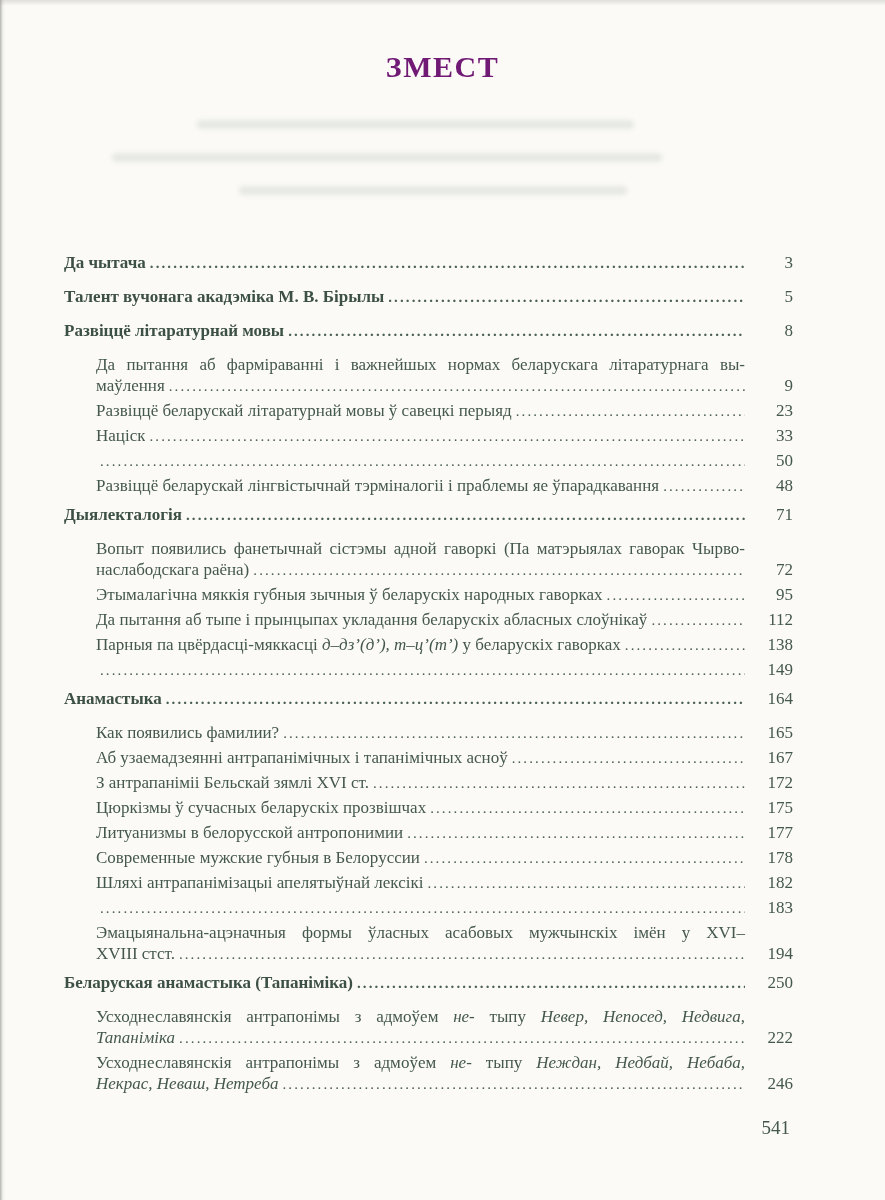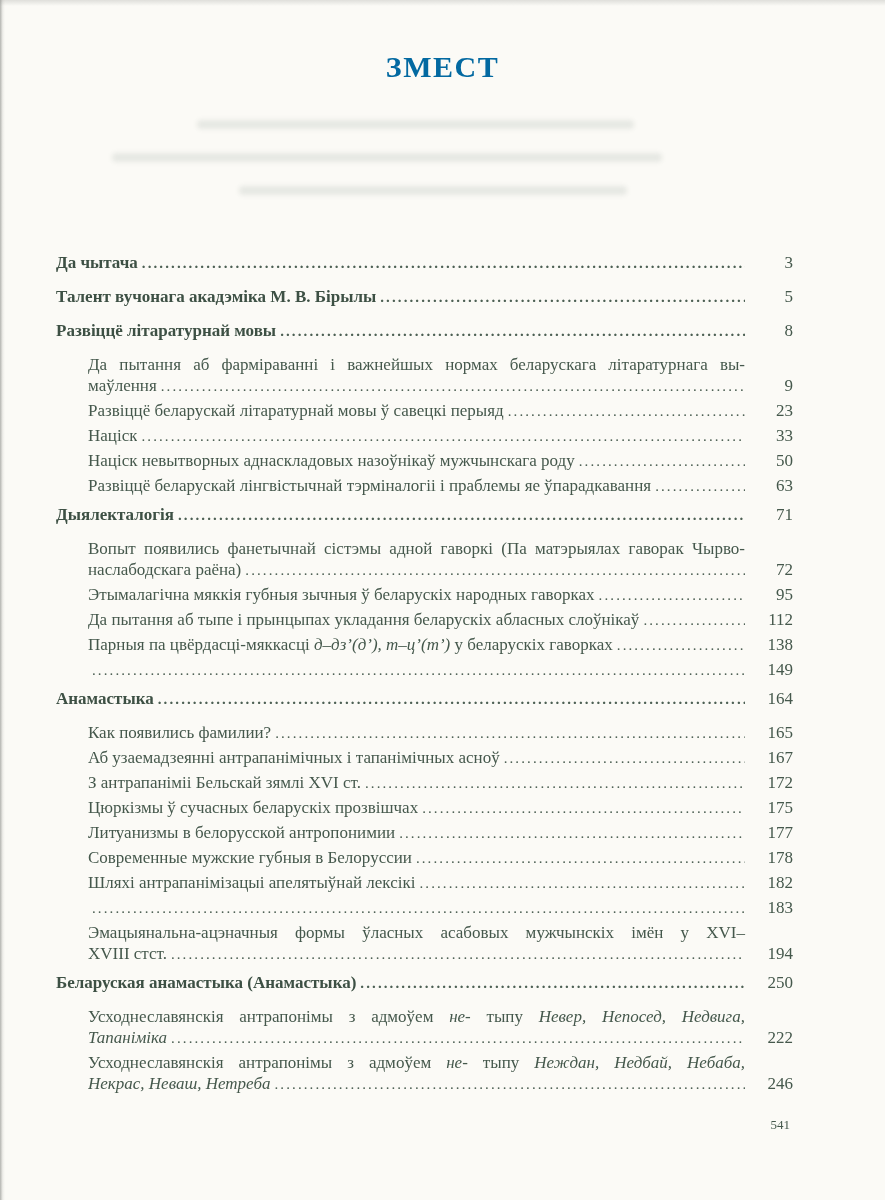--- a/index.html
+++ b/index.html
@@ -32,28 +32,28 @@
   .bleed { position: absolute; pointer-events: none; filter: blur(2.5px); opacity: .16; }
   .bleed .bar { background: #7d8d83; height: 9px; border-radius: 4px; margin-bottom: 24px; }
 
   .title {
     position: absolute;
     top: 50px; left: 0; right: 0;
     text-align: center;
     font-size: 30px;
     font-weight: 700;
     letter-spacing: 1.5px;
-    color: #0369a1;
+    color: #701a75;
     margin: 0;
   }
 
   .toc {
     position: absolute;
     top: 252px;
-    left: 56px;
+    left: 64px;
     right: 92px;
     font-size: 17px;
     line-height: 21px;
   }
   .entry { margin: 0; }
   .entry.section { font-weight: 700; color: #3d5044; margin-top: 7px; margin-bottom: 12px; }
   .entry.sub { padding-left: 32px; margin-top: 3px; }
   .entry:first-child { margin-top: 0; }
 
   .line.last { display: flex; align-items: baseline; }
@@ -76,21 +76,21 @@
     font-weight: 400;
     color: #45584c;
   }
   .entry.section .pnum { font-weight: 400; }
   .it { font-style: italic; }
 
   .folio {
     position: absolute;
     top: 1117px;
     right: 95px;
-    font-size: 13px;
+    font-size: 19px;
     color: #45584c;
     margin-left: 44px;
   }
 </style>
 </head>
 <body>
 
 <div class="page">
   <div class="edge-left"></div>
   <div class="edge-top"></div>
@@ -142,30 +142,29 @@
       </div>
       <div class="entry sub">
         <div class="line last">
           <span class="ltext"><span>Націск </span></span>
           <span class="leader">................................................................................................................................................................................................................................................</span>
           <span class="pnum">33</span>
         </div>
       </div>
       <div class="entry sub">
         <div class="line last">
-          <span class="ltext"><span>Націск невытворных аднаскладовых назоўнікаў мужчынскага роду </span></span>
           <span class="leader">................................................................................................................................................................................................................................................</span>
           <span class="pnum">50</span>
         </div>
       </div>
       <div class="entry sub">
         <div class="line last">
           <span class="ltext"><span>Развіццё беларускай лінгвістычнай тэрміналогіі і праблемы яе ўпарадкавання </span></span>
           <span class="leader">................................................................................................................................................................................................................................................</span>
-          <span class="pnum">63</span>
+          <span class="pnum">48</span>
         </div>
       </div>
       <div class="entry section">
         <div class="line last">
           <span class="ltext"><span>Дыялекталогія </span></span>
           <span class="leader">................................................................................................................................................................................................................................................</span>
           <span class="pnum">71</span>
         </div>
       </div>
       <div class="entry sub">
@@ -268,21 +267,21 @@
       <div class="entry sub">
         <div class="line fill"><span class="ltext"><span>Эмацыянальна-ацэначныя формы ўласных асабовых мужчынскіх імён у XVI–</span></span></div>
         <div class="line last">
           <span class="ltext"><span>XVIII стст. </span></span>
           <span class="leader">................................................................................................................................................................................................................................................</span>
           <span class="pnum">194</span>
         </div>
       </div>
       <div class="entry section">
         <div class="line last">
-          <span class="ltext"><span>Беларуская анамастыка (Анамастыка) </span></span>
+          <span class="ltext"><span>Беларуская анамастыка (Тапаніміка) </span></span>
           <span class="leader">................................................................................................................................................................................................................................................</span>
           <span class="pnum">250</span>
         </div>
       </div>
       <div class="entry sub">
         <div class="line fill"><span class="ltext"><span>Усходнеславянскія антрапонімы з адмоўем </span><span class="it">не-</span><span> тыпу </span><span class="it">Невер, Непосед, Недвига,</span></span></div>
         <div class="line last">
           <span class="ltext"><span class="it">Тапаніміка</span></span>
           <span class="leader">................................................................................................................................................................................................................................................</span>
           <span class="pnum">222</span>

